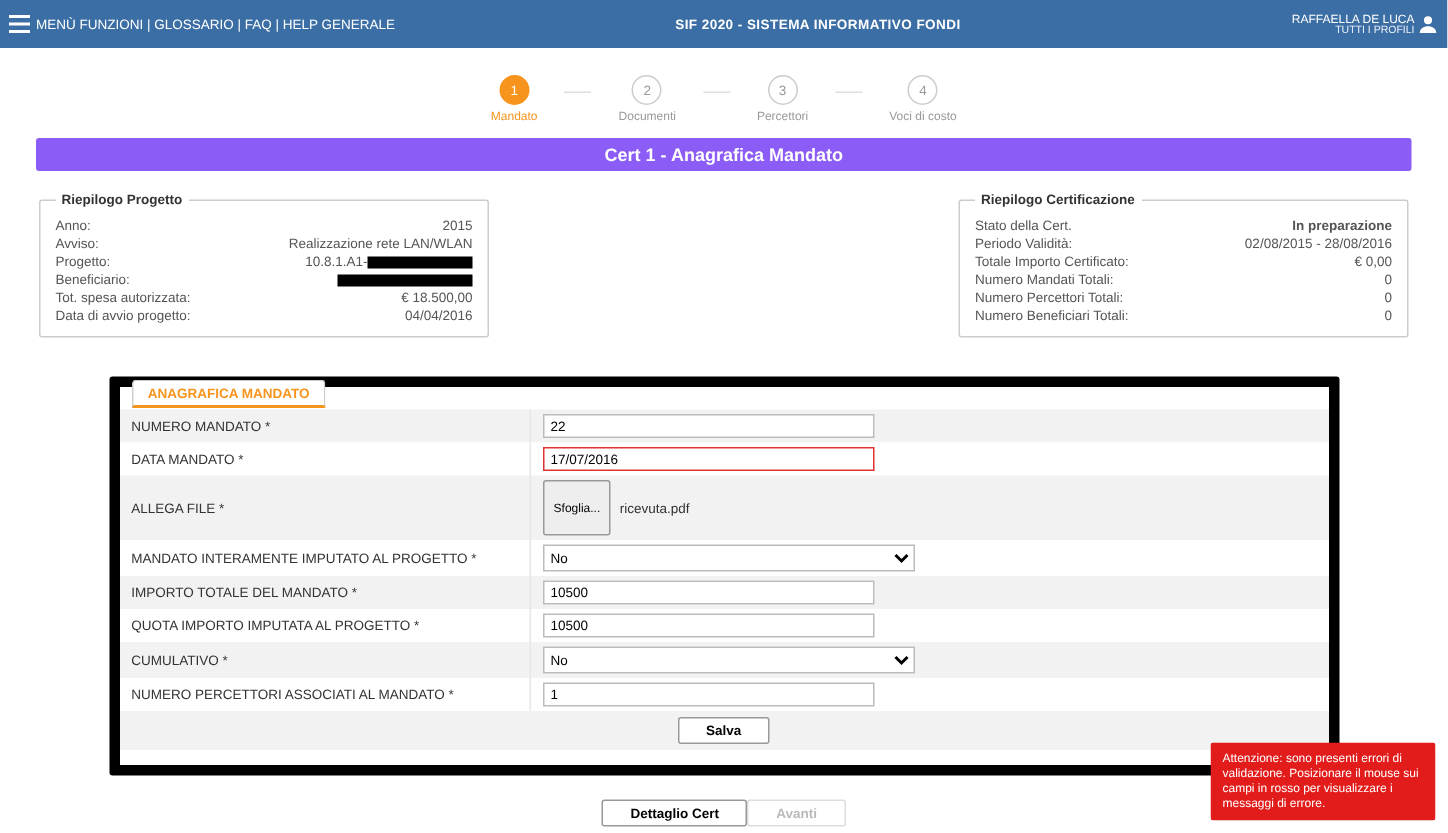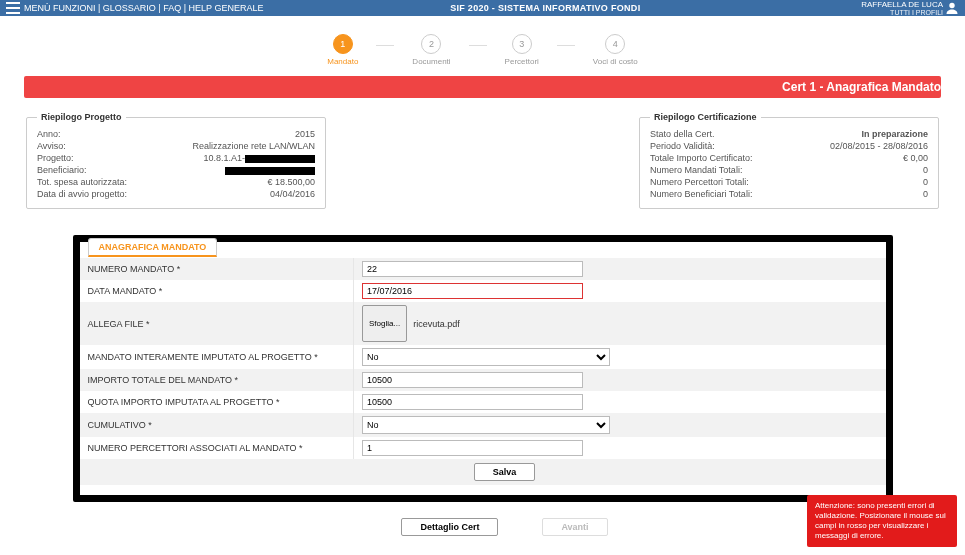--- a/index.html
+++ b/index.html
@@ -6,21 +6,21 @@
   body {
     margin: 0;
     font-family: Arial, sans-serif;
     font-size: 10px;
     background: #fff;
     color: #333;
   }
   .topbar {
     background: #3b6ea5;
     color: #fff;
-    height: 16px;
+    height: 32px;
     display: flex;
     align-items: center;
     justify-content: flex-start;
     padding: 0 6px;
     font-size: 9px;
   }
   .topbar-left { display: flex; align-items: center; gap: 4px; white-space: nowrap; }
   .menu-icon { width: 14px; height: 12px; display: inline-block; }
   .menu-icon svg { display:block; }
   .topbar-center { flex: 1; text-align: center; font-weight: bold; letter-spacing: .3px; }
@@ -35,21 +35,21 @@
   .wz-circle {
     width: 20px; height: 20px; border-radius: 50%;
     border: 1px solid #ccc; display: flex; align-items: center; justify-content: center;
     font-size: 9px; background: #fff; color: #999;
   }
   .wz-step.active .wz-circle { background: #f7941d; border-color: #f7941d; color: #fff; }
   .wz-step.active { color: #f7941d; }
   .wz-sep { width: 18px; height: 1px; background: #ddd; align-self: center; margin-top:-10px; }
 
   .title-bar {
-    background: #ef4444; color: #fff; text-align: right;
+    background: #8b5cf6; color: #fff; text-align: center;
     padding: 4px 0; font-size: 12px; font-weight: bold; border-radius: 2px;
   }
 
   .riepiloghi { display: flex; gap: 18px; margin: 14px 0 16px; }
   .riepiloghi .spacer { flex: 1; }
   fieldset.box {
     border: 1px solid #ccc; border-radius: 2px;
     padding: 6px 10px 8px; min-width: 250px;
   }
   fieldset.box legend {
@@ -70,21 +70,21 @@
   .form-table input[type=text] {
     width: 221px; height: 16px; border: 1px solid #bbb; font-size: 9px; padding: 1px 4px; background:#fff;
   }
   .form-table input.error { border: 1px solid #d33; }
   .form-table select { width: 248px; height: 18px; border:1px solid #bbb; font-size:9px; background:#fff; }
   .file-row { display:flex; align-items:center; gap:6px; }
   .file-btn { border:1px solid #999; background:#eee; font-size:8px; padding:13px 6px; border-radius:2px; cursor:pointer; }
   .note { font-size: 8px; padding: 4px 8px; color:#555; }
   .save-row { background:#f2f2f2; text-align:center; padding:4px; }
   .btn {
-    border:1px solid #999; background:#fff; font-size:9px; padding:3px 18px; cursor:pointer; border-radius:2px; font-weight:bold;margin-left:44px;
+    border:1px solid #999; background:#fff; font-size:9px; padding:3px 18px; cursor:pointer; border-radius:2px; font-weight:bold;
   }
   .btn.disabled { color:#bbb; border-color:#ddd; cursor:default; }
 
   .bottom-btns { display:flex; justify-content:center; margin:16px 0; }
 
   .toast {
     position: fixed; right: 8px; bottom: 8px; width: 150px;
     background: #e21b1b; color: #fff; font-size: 8px; padding: 6px 8px; border-radius:2px; line-height:1.25;
   }
 </style>

